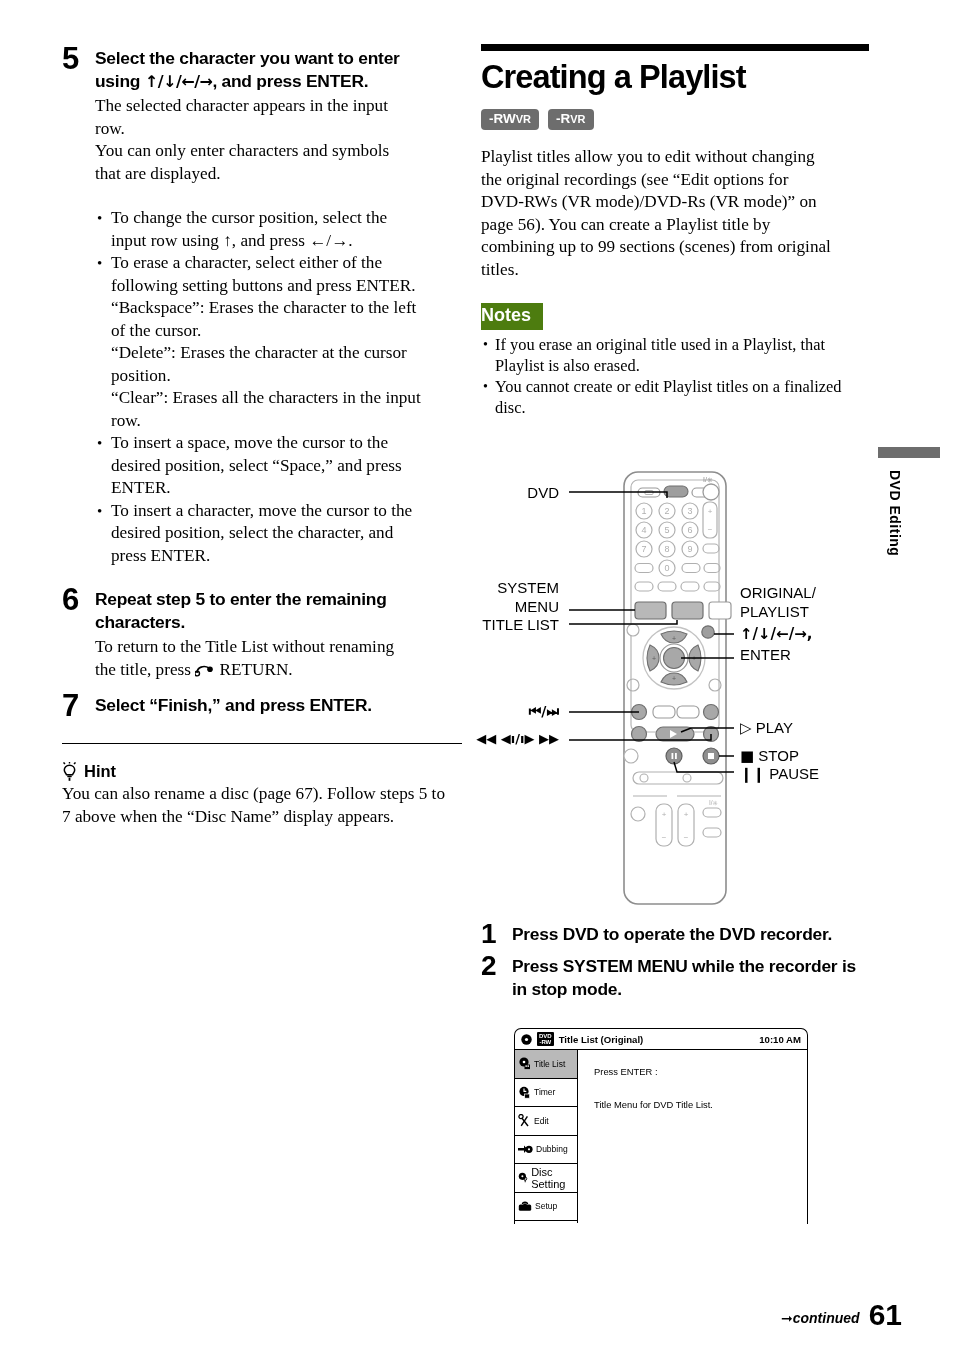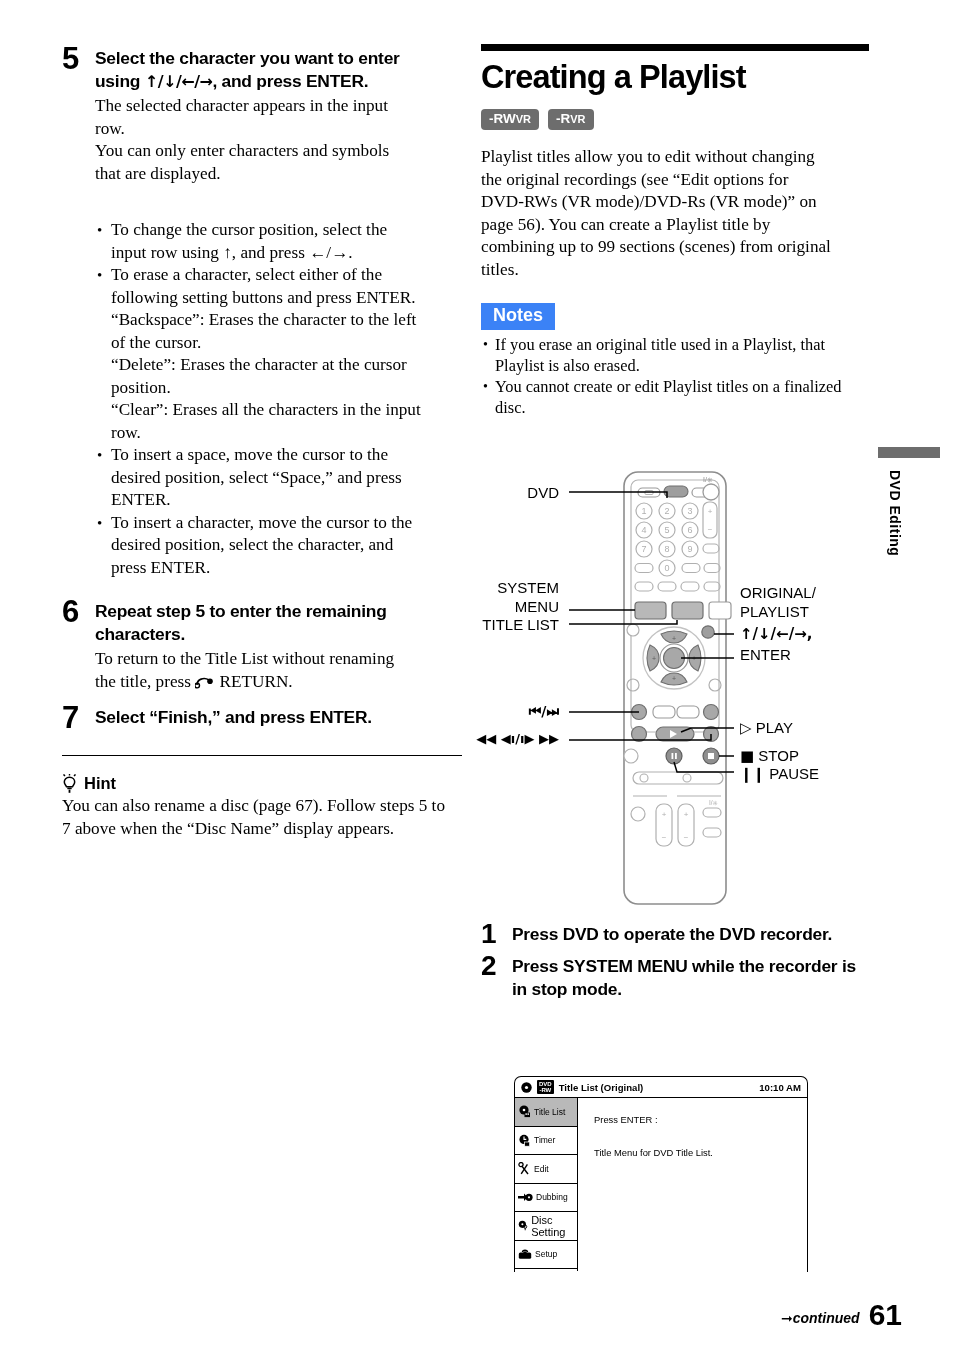--- a/index.html
+++ b/index.html
@@ -34,21 +34,21 @@
     letter-spacing: -0.25px;
   }
   .step-desc {
     font-family: "Liberation Serif", serif;
     font-size: 17.2px;
     line-height: 22.5px;
     margin-top: 2px;
   }
   .arrowset { font-family: "DejaVu Sans", sans-serif; font-weight: bold; font-size: 16px; letter-spacing: -0.5px;}
 
-  ul.bullets { list-style: none; margin-top: 34px; }
+  ul.bullets { list-style: none; margin-top: 22px; }
   ul.bullets > li {
     position: relative;
     padding-left: 16px;
     font-family: "Liberation Serif", serif;
     font-size: 17.2px;
     line-height: 22.5px;
     margin-bottom: 0px;
   }
   ul.bullets > li::before {
     content: "\2022";
@@ -109,26 +109,26 @@
 
   .intro {
     font-family: "Liberation Serif", serif;
     font-size: 17.2px;
     line-height: 22.5px;
     margin-top: 16px;
   }
 
   .notes-tag {
     display: inline-block;
-    background: #3b82f6;
+    background: #4d7c0f;
     color: #fff;
     font-family: "Liberation Sans", sans-serif;
     font-weight: bold;
     font-size: 18px;
-    padding: 2px 12px 4px 12px;
+    padding: 2px 12px 4px 0;
     margin-top: 22px;
   }
   ul.notes { list-style: none; margin-top: 4px; }
   ul.notes > li {
     position: relative;
     padding-left: 14px;
     font-family: "Liberation Serif", serif;
     font-size: 16.4px;
     line-height: 21px;
   }
@@ -190,21 +190,20 @@
   
   .tv {
     position: absolute;
     left: 514px; top: 1028px;
     width: 294px; height: 196px;
     border: 1.6px solid #000;
     border-bottom: none;
     border-radius: 7px 7px 0 0;
     background: #fff;
     overflow: hidden;
-    margin-top: 48px;
   }
   .tv-titlebar {
     height: 21px;
     border-bottom: 1.4px solid #000;
     display: flex;
     align-items: center;
     padding: 0 6px;
     gap: 5px;
   }
   .tv-title {

